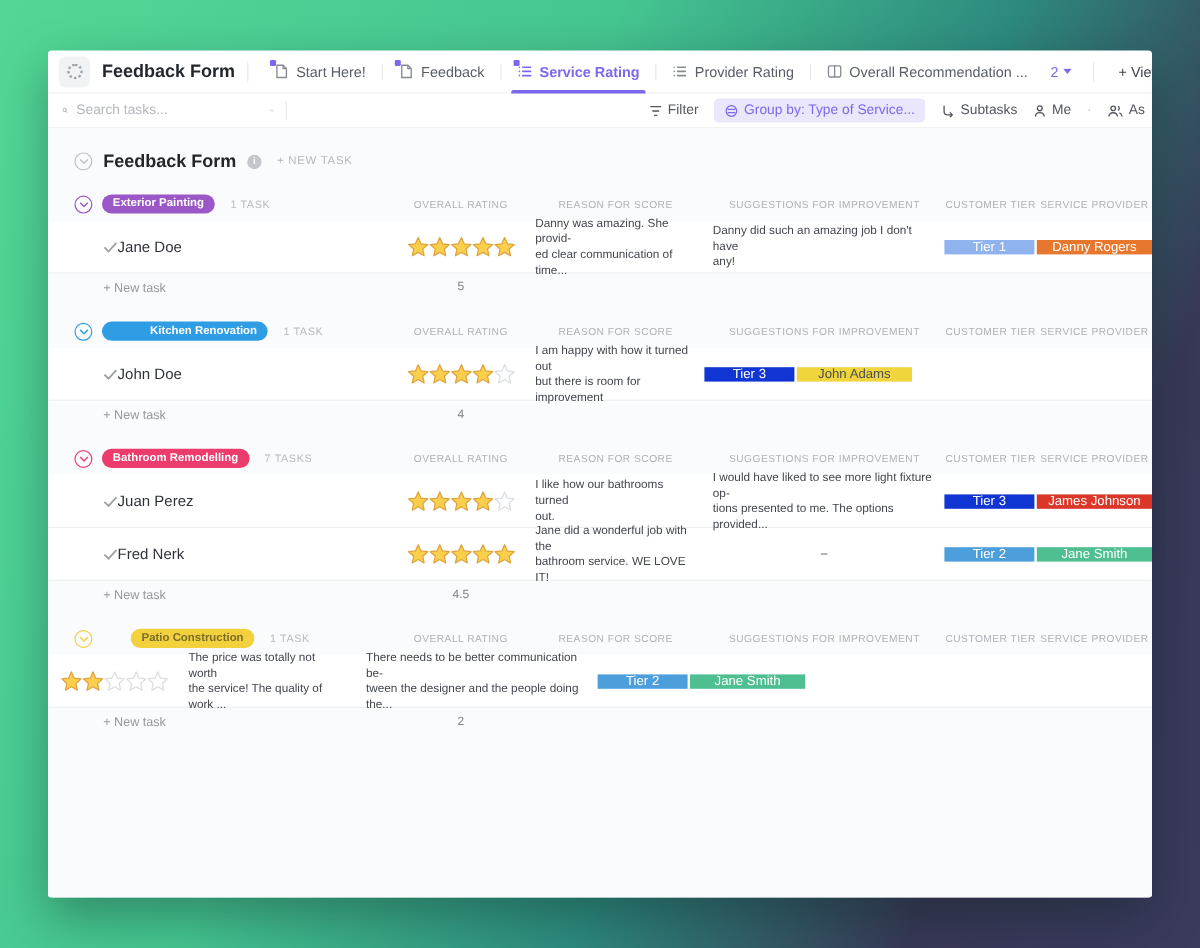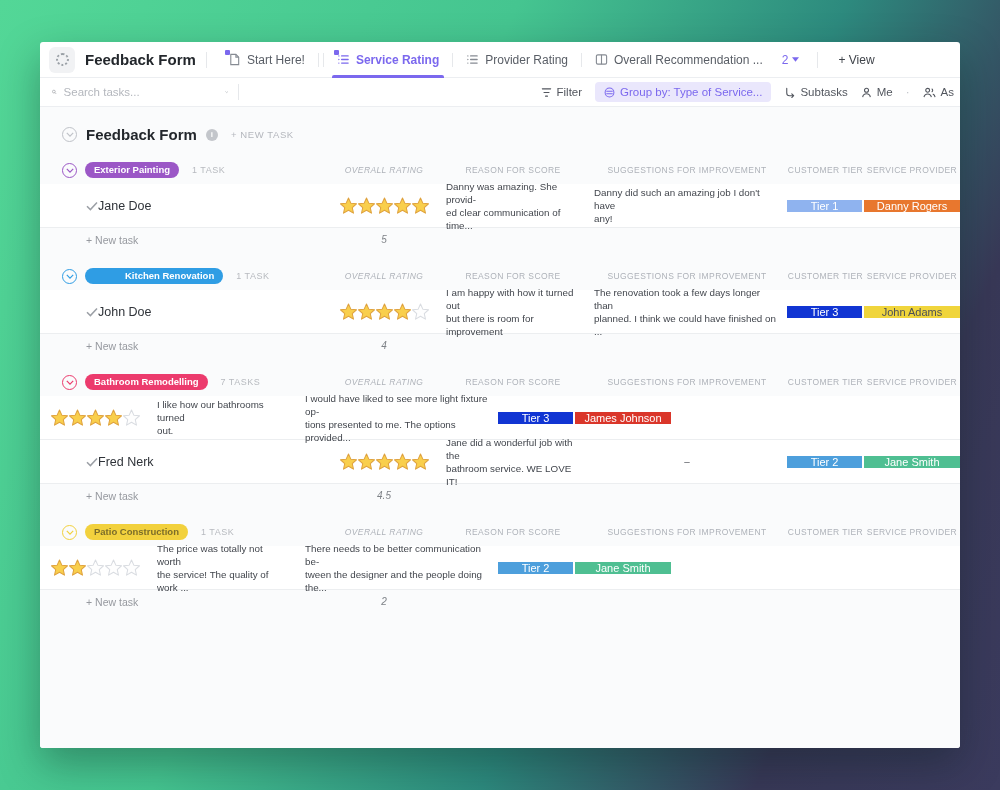--- a/index.html
+++ b/index.html
@@ -40,21 +40,21 @@
   .content { flex:1; background:#fafbfc; overflow:hidden; padding-top:13px; }
   .section-head { display:flex; align-items:center; gap:9px; padding:6px 0 2px 22px; }
   .chev-circle { width:15px; height:15px; border:1px solid currentColor; border-radius:50%; display:flex; align-items:center; justify-content:center; color:#bfc2c8; flex-shrink:0; cursor:pointer; }
   .sec-title { font-size:15px; font-weight:700; color:#23272c; }
   .info-i { width:12px; height:12px; border-radius:50%; background:#c3c6cb; color:#fff; font-size:8px; font-weight:700; display:flex; align-items:center; justify-content:center; cursor:pointer; }
   .newtask-top { font-size:9.5px; letter-spacing:.6px; color:#b4b7bd; margin-left:4px; background:none; border:none; font-family:inherit; cursor:pointer; }
 
   .group { margin-top:17px; }
   .grow { display:flex; align-items:center; }
   .c-name { width:289px; flex-shrink:0; display:flex; align-items:center; }
-  .c-rating { width:110px; flex-shrink:0; display:flex; align-items:center; justify-content:center;font-style:italic; }
+  .c-rating { width:110px; flex-shrink:0; display:flex; align-items:center; justify-content:center; }
   .c-reason { width:148px; flex-shrink:0; display:flex; align-items:center; }
   .c-sugg { width:200px; flex-shrink:0; display:flex; align-items:center; }
   .c-tier { width:77px; flex-shrink:0; display:flex; align-items:stretch; }
   .c-prov { width:96px; flex-shrink:0; display:flex; align-items:stretch; }
 
   .group-head { height:16px; margin-bottom:6px; }
   .gh-left { padding-left:22px; display:flex; align-items:center; gap:8px; }
   .gpill { border:none; border-radius:9px; padding:2.5px 9px 3px; font-size:9.5px; font-weight:700; font-family:inherit; white-space:nowrap; cursor:pointer; }
   .gcount { font-size:9px; letter-spacing:.5px; color:#b7babf; margin-left:5px; white-space:nowrap; }
   .col-hdr { font-size:8.5px; letter-spacing:.4px; color:#aeb2b9; justify-content:center; white-space:nowrap; cursor:pointer; }
@@ -94,20 +94,30 @@
           <span class="ticon">
               <span class="marker"></span>
             <svg width="13" height="13" viewBox="0 0 14 14">
                 <path d="M3 1.5h5.5l3 3V12.5H3z" fill="none" stroke="#868b93" stroke-width="1.2"></path>
                 <path d="M8.5 1.5v3h3" fill="none" stroke="#868b93" stroke-width="1.2"></path>
               </svg>
             </span>
           <span>Start Here!</span>
         </div>
         <div class="vsep sm"></div>
+        <div class="tab">
+          <span class="ticon">
+              <span class="marker"></span>
+            <svg width="13" height="13" viewBox="0 0 14 14">
+                <path d="M3 1.5h5.5l3 3V12.5H3z" fill="none" stroke="#868b93" stroke-width="1.2"></path>
+                <path d="M8.5 1.5v3h3" fill="none" stroke="#868b93" stroke-width="1.2"></path>
+              </svg>
+            </span>
+          <span>Feedback</span>
+        </div>
         <div class="vsep sm"></div>
         <div class="tab active">
           <span class="ticon">
               <span class="marker"></span>
             <svg width="13" height="13" viewBox="0 0 14 14">
                 <g stroke="#7b68ee" stroke-width="1.4" stroke-linecap="round">
                   <path d="M2 3.2h.01M2 7h.01M2 10.8h.01"></path>
                   <path d="M5 3.2h7M5 7h7M5 10.8h7"></path>
                 </g>
               </svg>
@@ -326,22 +336,20 @@
                 <svg width="19" height="18" viewBox="0 0 20 19">
                   <path d="M10 1l2.47 5.5 6 .63-4.48 4.03 1.25 5.9L10 14.02 4.76 17.06l1.25-5.9L1.53 7.13l6-.63z" fill="#f9cf4c" stroke="#dfa23e" stroke-width="1.1" stroke-linejoin="round"></path>
                 </svg>
                 <svg width="19" height="18" viewBox="0 0 20 19">
                   <path d="M10 1l2.47 5.5 6 .63-4.48 4.03 1.25 5.9L10 14.02 4.76 17.06l1.25-5.9L1.53 7.13l6-.63z" fill="#fefefe" stroke="#d9dce1" stroke-width="1.1" stroke-linejoin="round"></path>
                 </svg>
               </div>
             </div>
           <div class="c-reason txt-cell">I am happy with how it turned out
 but there is room for improvement</div>
-          <div class="c-sugg txt-cell">The renovation took a few days longer than
-planned. I think we could have finished on ...</div>
           <div class="c-tier">
               <div class="chip" style="background-color: rgb(17, 53, 211); color: rgb(255, 255, 255);">Tier 3</div>
             </div>
           <div class="c-prov">
               <div class="chip" style="background-color: rgb(240, 213, 60); color: rgb(75, 79, 87);">John Adams</div>
             </div>
         </div>
         <div class="grow group-foot">
           <div class="c-name">
               <button class="newtask">+ New task</button>
@@ -363,20 +371,28 @@
             <button class="gpill" style="background-color: rgb(236, 59, 109); color: rgb(255, 255, 255);">Bathroom Remodelling</button>
             <span class="gcount">7 TASKS</span>
           </div>
           <div class="c-rating col-hdr">OVERALL RATING</div>
           <div class="c-reason col-hdr">REASON FOR SCORE</div>
           <div class="c-sugg col-hdr">SUGGESTIONS FOR IMPROVEMENT</div>
           <div class="c-tier col-hdr" style="align-items:center;justify-content:center">CUSTOMER TIER</div>
           <div class="c-prov col-hdr" style="align-items:center;justify-content:center">SERVICE PROVIDER</div>
         </div>
         <div class="grow task-row">
+          <div class="c-name name-cell">
+            <span class="check">
+                <svg width="12" height="10" viewBox="0 0 12 10">
+                  <path d="M1 5.2 4.4 8.6 11 1.4" fill="none" stroke="currentColor" stroke-width="1.5"></path>
+                </svg>
+              </span>
+            <span class="tname">Juan Perez</span>
+          </div>
           <div class="c-rating">
               <div class="stars">
                 <svg width="19" height="18" viewBox="0 0 20 19">
                   <path d="M10 1l2.47 5.5 6 .63-4.48 4.03 1.25 5.9L10 14.02 4.76 17.06l1.25-5.9L1.53 7.13l6-.63z" fill="#f9cf4c" stroke="#dfa23e" stroke-width="1.1" stroke-linejoin="round"></path>
                 </svg>
                 <svg width="19" height="18" viewBox="0 0 20 19">
                   <path d="M10 1l2.47 5.5 6 .63-4.48 4.03 1.25 5.9L10 14.02 4.76 17.06l1.25-5.9L1.53 7.13l6-.63z" fill="#f9cf4c" stroke="#dfa23e" stroke-width="1.1" stroke-linejoin="round"></path>
                 </svg>
                 <svg width="19" height="18" viewBox="0 0 20 19">
                   <path d="M10 1l2.47 5.5 6 .63-4.48 4.03 1.25 5.9L10 14.02 4.76 17.06l1.25-5.9L1.53 7.13l6-.63z" fill="#f9cf4c" stroke="#dfa23e" stroke-width="1.1" stroke-linejoin="round"></path>
@@ -449,21 +465,21 @@
       </section>
 
       <section class="group">
         <div class="grow group-head">
           <div class="c-name gh-left">
             <span class="chev-circle" style="color: rgb(242, 209, 61);">
                 <svg width="8" height="5" viewBox="0 0 10 6">
                   <path d="M1 1l4 4 4-4" fill="none" stroke="currentColor" stroke-width="1.5"></path>
                 </svg>
               </span>
-            <button class="gpill" style="background-color: rgb(242, 209, 61); color: rgb(124, 109, 42);">Patio Construction</button>
+            <button class="gpill" style="background-color: rgb(242, 209, 61); color: rgb(124, 109, 42); margin-left: 24px;">Patio Construction</button>
             <span class="gcount">1 TASK</span>
           </div>
           <div class="c-rating col-hdr">OVERALL RATING</div>
           <div class="c-reason col-hdr">REASON FOR SCORE</div>
           <div class="c-sugg col-hdr">SUGGESTIONS FOR IMPROVEMENT</div>
           <div class="c-tier col-hdr" style="align-items:center;justify-content:center">CUSTOMER TIER</div>
           <div class="c-prov col-hdr" style="align-items:center;justify-content:center">SERVICE PROVIDER</div>
         </div>
         <div class="grow task-row">
           <div class="c-rating">

